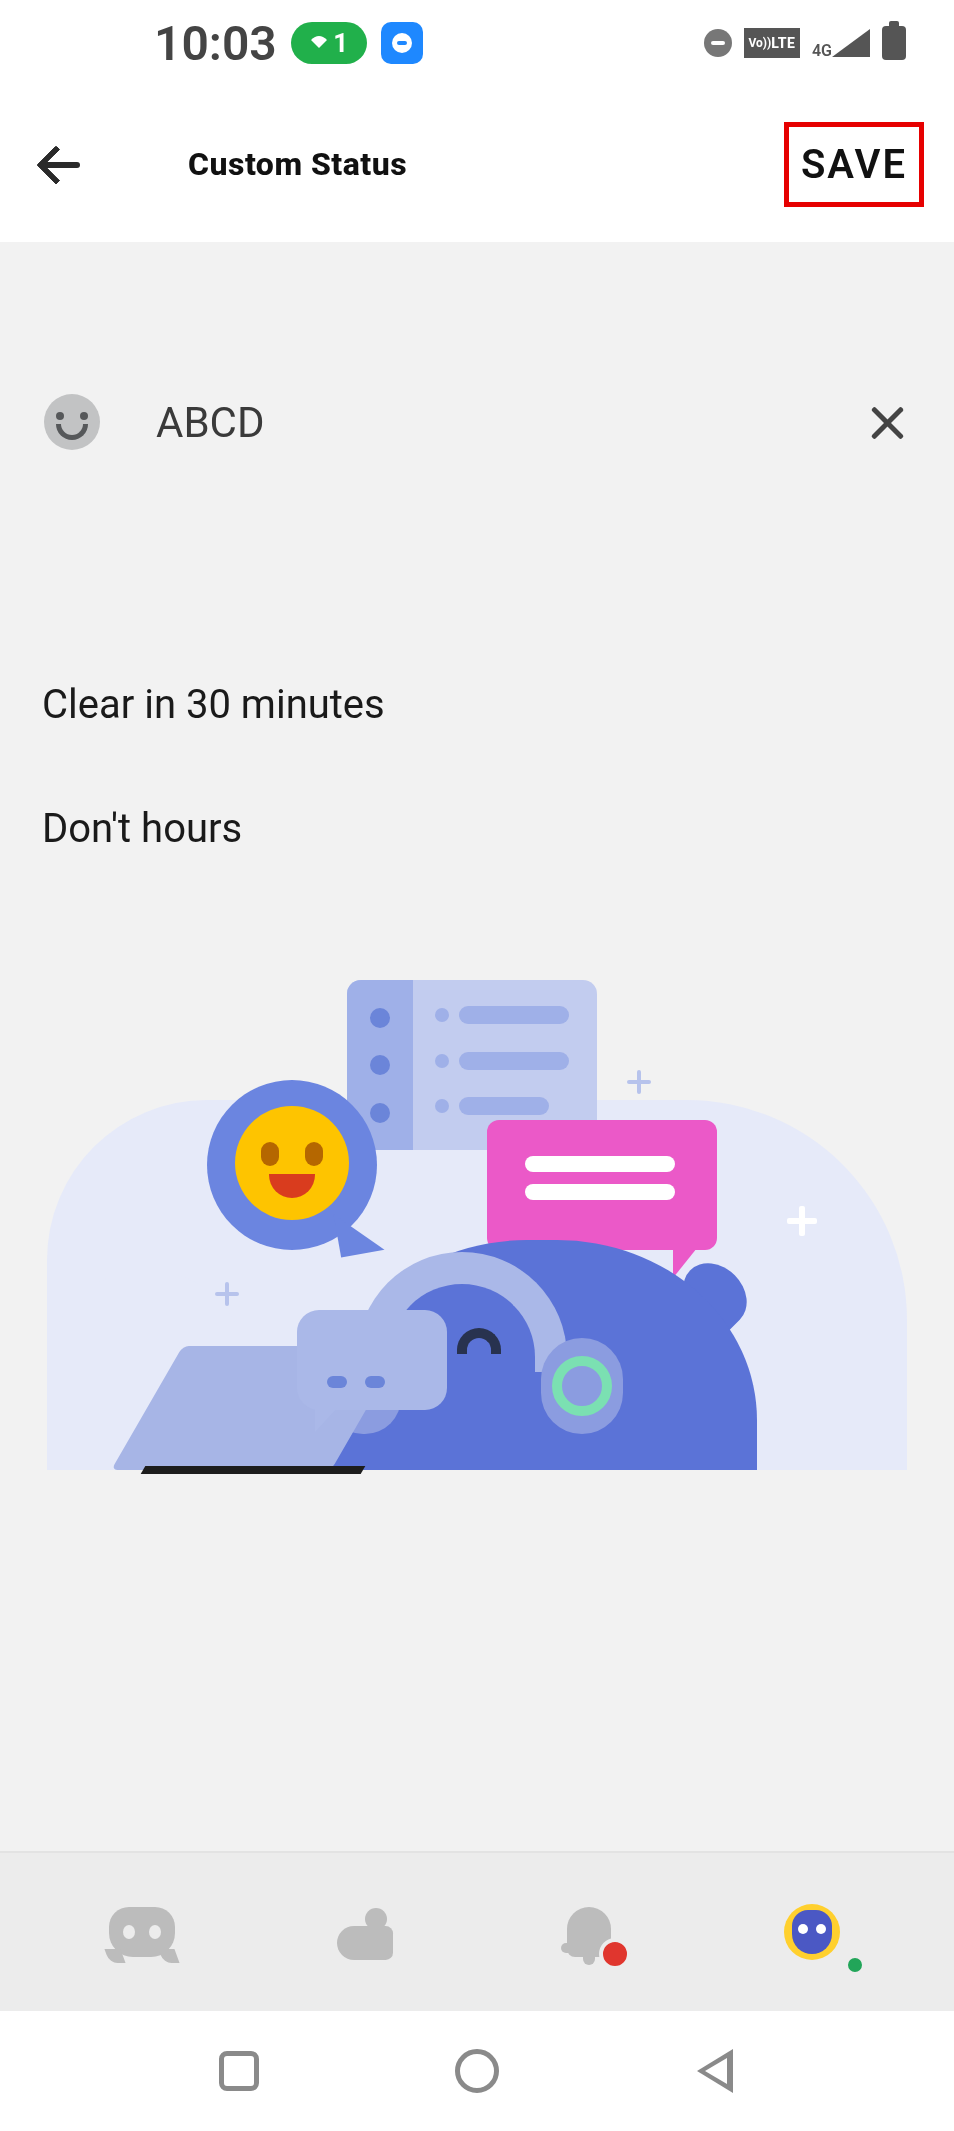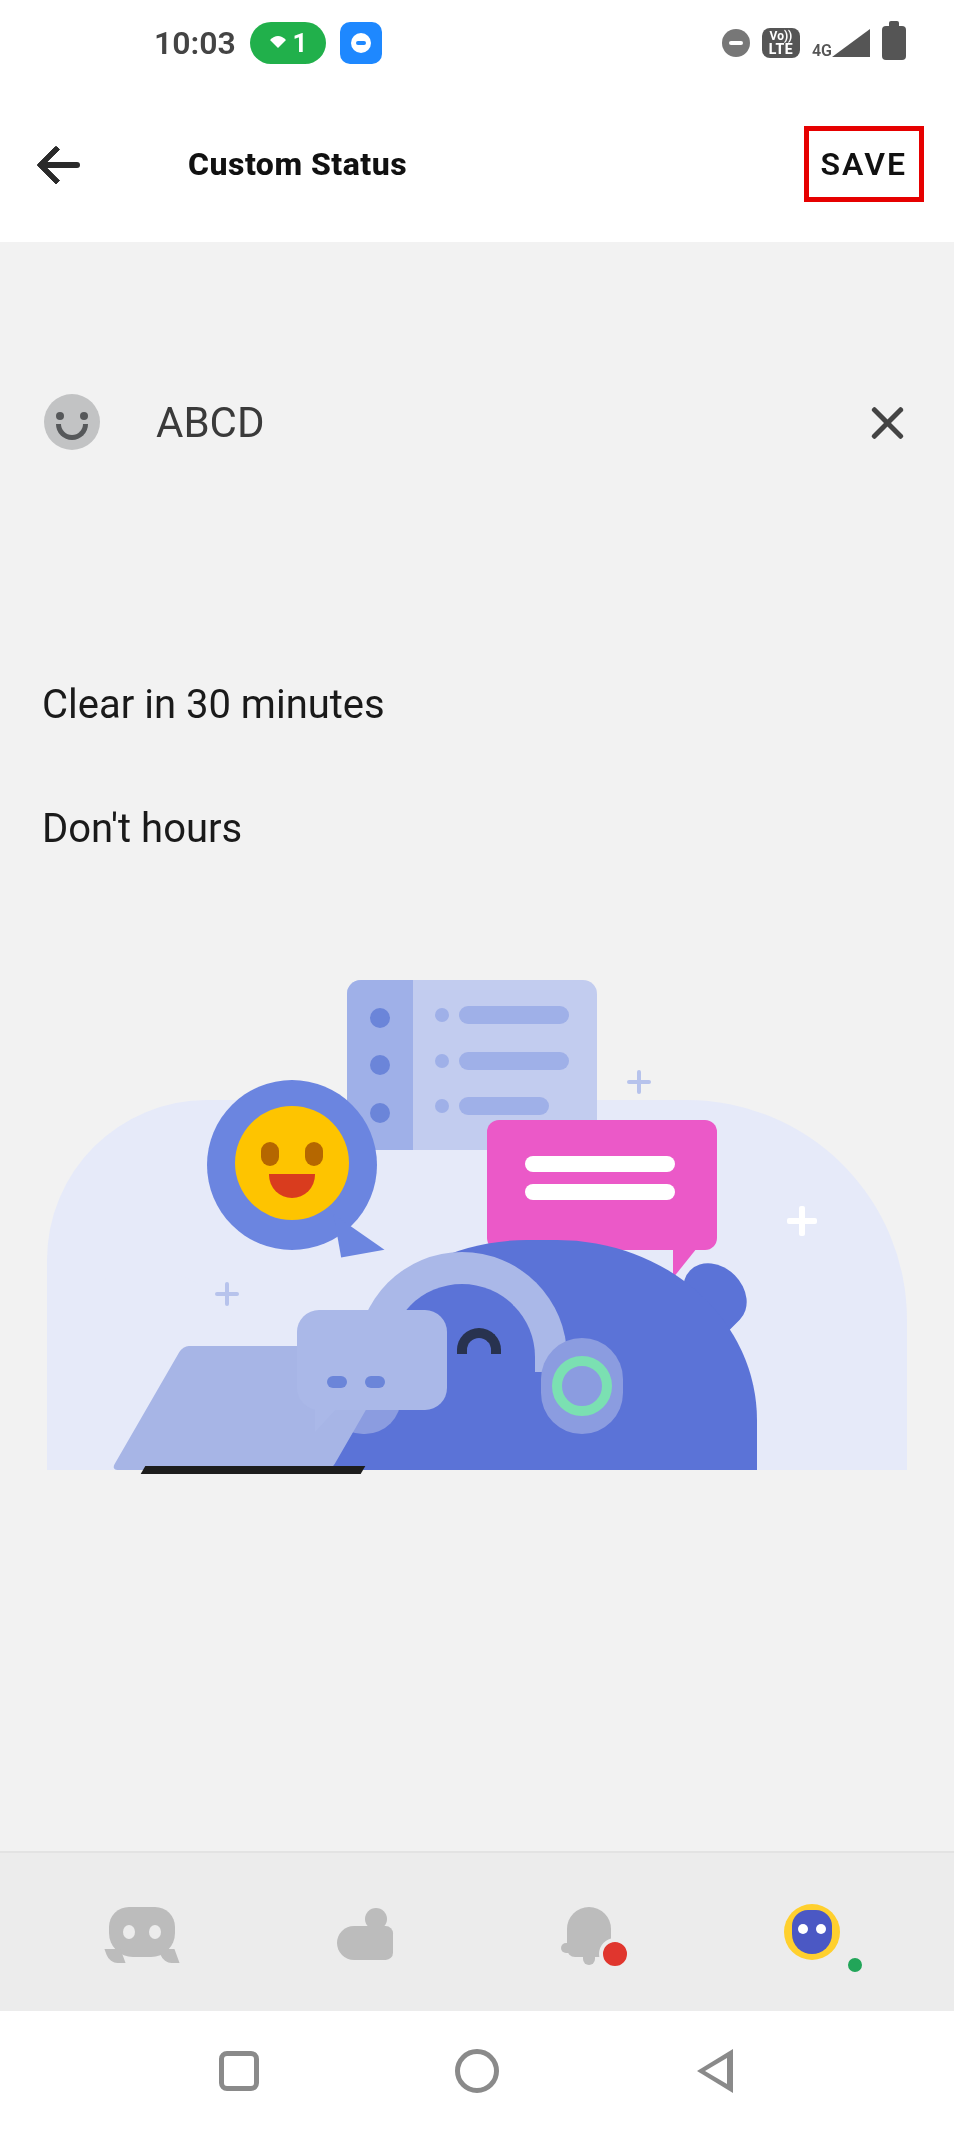--- a/index.html
+++ b/index.html
@@ -2,45 +2,45 @@
 <html><head>
 <meta charset="utf-8">
 <style>
   * { box-sizing: border-box; margin: 0; padding: 0; }
   html, body { width: 954px; height: 2131px; font-family: -apple-system, "Segoe UI", Roboto, Helvetica, Arial, sans-serif; background: #fff; color: #111; }
   body { display: flex; flex-direction: column; }
 
   
   .status-bar { height: 86px; display: flex; align-items: center; justify-content: space-between; padding: 0 48px 0 154px; }
   .sb-left { display: flex; align-items: center; gap: 14px; }
-  .sb-time { font-size: 32px; font-weight: 600; color: #444; }
+  .sb-time { font-size: 48px; font-weight: 600; color: #444; }
   .sb-pill { background: #21b04b; border-radius: 22px; width: 76px; height: 42px; display: flex; align-items: center; justify-content: center; gap: 4px; color: #fff; font-weight: 700; font-size: 26px; }
   .sb-dnd-blue { width: 42px; height: 42px; background: #1e88ff; border-radius: 10px; position: relative; }
   .sb-dnd-blue::after { content: ""; position: absolute; left: 11px; top: 11px; width: 20px; height: 20px; background: #fff; border-radius: 50%; }
   .sb-dnd-blue::before { content: ""; position: absolute; left: 16px; top: 19px; width: 10px; height: 4px; background: #1e88ff; border-radius: 2px; z-index: 2; }
   .sb-right { display: flex; align-items: center; gap: 12px; }
   .sb-dnd { width: 28px; height: 28px; background: #777; border-radius: 50%; position: relative; }
   .sb-dnd::after { content: ""; position: absolute; left: 7px; top: 12px; width: 14px; height: 4px; background: #fff; border-radius: 2px; }
-  .sb-lte { width: 38px; height: 30px; background: #555; border-radius: 8px; display:flex;flex-direction:column;align-items:center;justify-content:center;color:#fff; line-height:1;}
+  .sb-lte { width: 56px; height: 30px; background: #555; border-radius: 0; display:flex;align-items:center;justify-content:center;color:#fff; line-height:1;}
   .sb-lte .volte-top{font-size:12px;font-weight:700;}
   .sb-lte .volte-bot{font-size:14px;font-weight:800;letter-spacing:.5px;}
   .sb-4g-wrap { display:flex; flex-direction:row; align-items:flex-end; gap:0; }
   .sb-4g-label { font-size: 16px; color: #555; font-weight: 600; line-height: 1; margin-bottom:-2px; }
   .sb-signal { width: 0; height: 0; border-style: solid; border-width: 0 0 28px 38px; border-color: transparent transparent #555 transparent; }
   .sb-batt { width: 24px; height: 34px; background: #555; border-radius: 4px; position: relative; }
   .sb-batt::before { content: ""; position: absolute; top: -5px; left: 7px; width: 10px; height: 5px; background: #555; border-radius: 2px 2px 0 0; }
 
   
   .header { height: 156px; display: flex; align-items: center; padding: 0 30px 0 40px; }
   .back-btn { width: 70px; height: 70px; display: flex; align-items: center; justify-content: flex-start; }
   .back-arrow { width: 40px; height: 40px; position: relative; }
   .back-arrow::before { content: ""; position: absolute; left: 4px; top: 18px; width: 36px; height: 6px; background: #2a2a2a; border-radius: 3px; }
   .back-arrow::after { content: ""; position: absolute; left: 2px; top: 7px; width: 22px; height: 22px; border-left: 6px solid #2a2a2a; border-bottom: 6px solid #2a2a2a; transform: rotate(45deg); border-radius: 2px; }
   .header-title { font-size: 32px; font-weight: 800; margin-left: 78px; letter-spacing: .5px; }
-  .save-btn { margin-left: auto; font-size: 32px; font-weight: 600; letter-spacing: 2px; padding: 14px 12px; border: 5px solid #e60000; }
+  .save-btn { margin-left: auto; font-size: 40px; font-weight: 600; letter-spacing: 2px; padding: 14px 12px; border: 5px solid #e60000; }
 
   
   .content { flex: 1; background: #f2f2f2; padding-top: 140px; }
 
   
   .status-row { display: flex; align-items: center; padding: 0 42px; height: 80px; }
   .emoji-btn { width: 60px; height: 60px; display:flex; align-items:center; justify-content:center; }
   .smiley { width: 56px; height: 56px; background: #c2c3c4; border-radius: 50%; position: relative; }
   .smiley::before { content: ""; position: absolute; left: 12px; top: 18px; width: 8px; height: 8px; background: #56585a; border-radius: 50%; box-shadow: 24px 0 0 #56585a; }
   .smiley::after { content: ""; position: absolute; left: 12px; top: 30px; width: 32px; height: 16px; border: 5px solid #56585a; border-top: none; border-radius: 0 0 20px 20px; box-sizing: border-box; }

